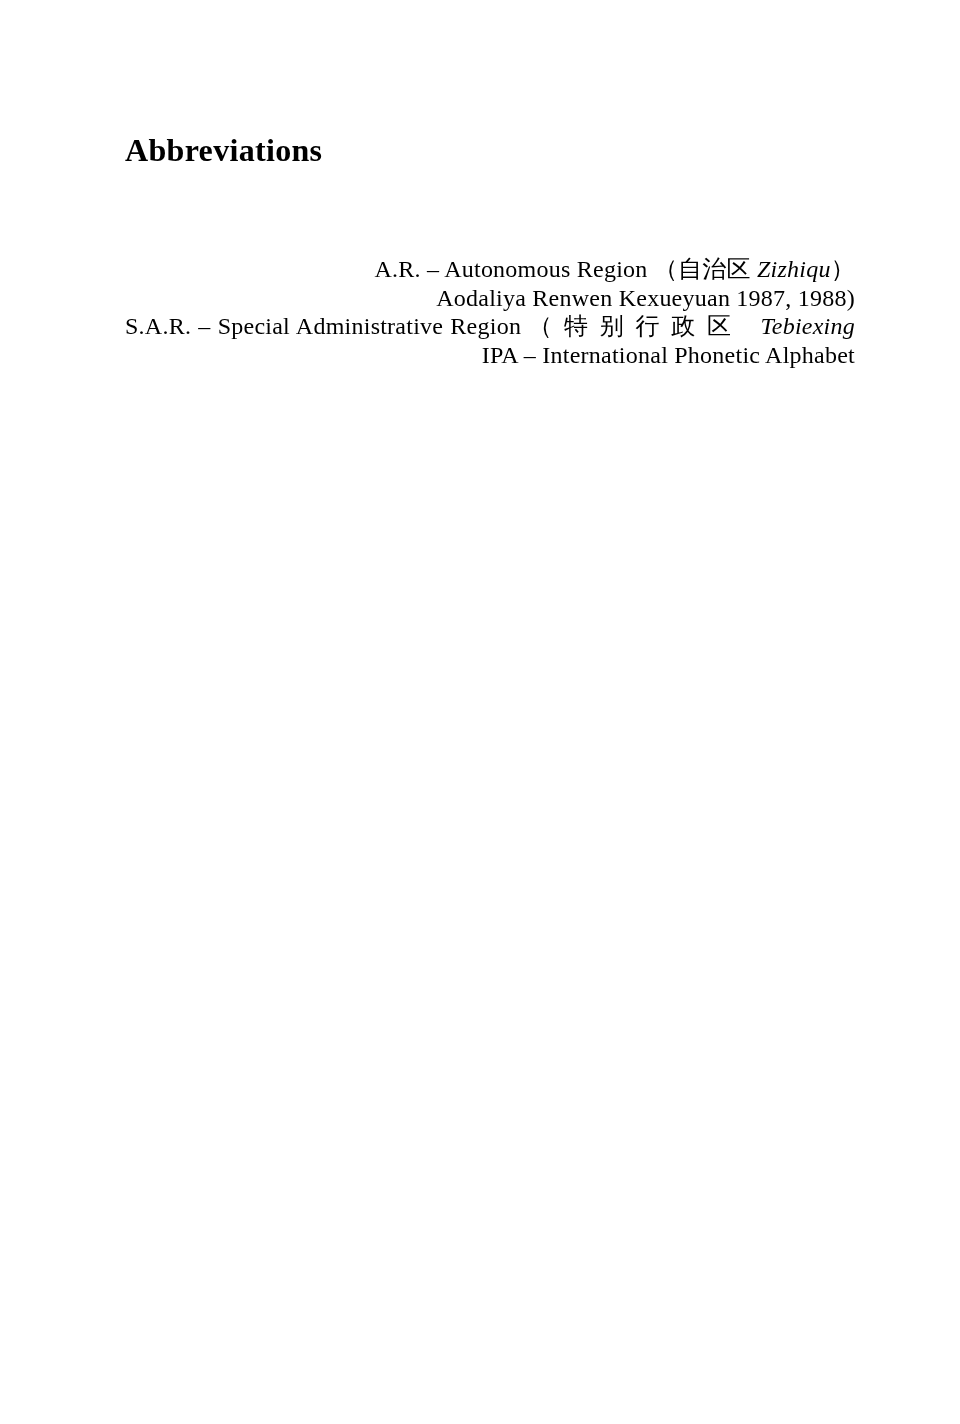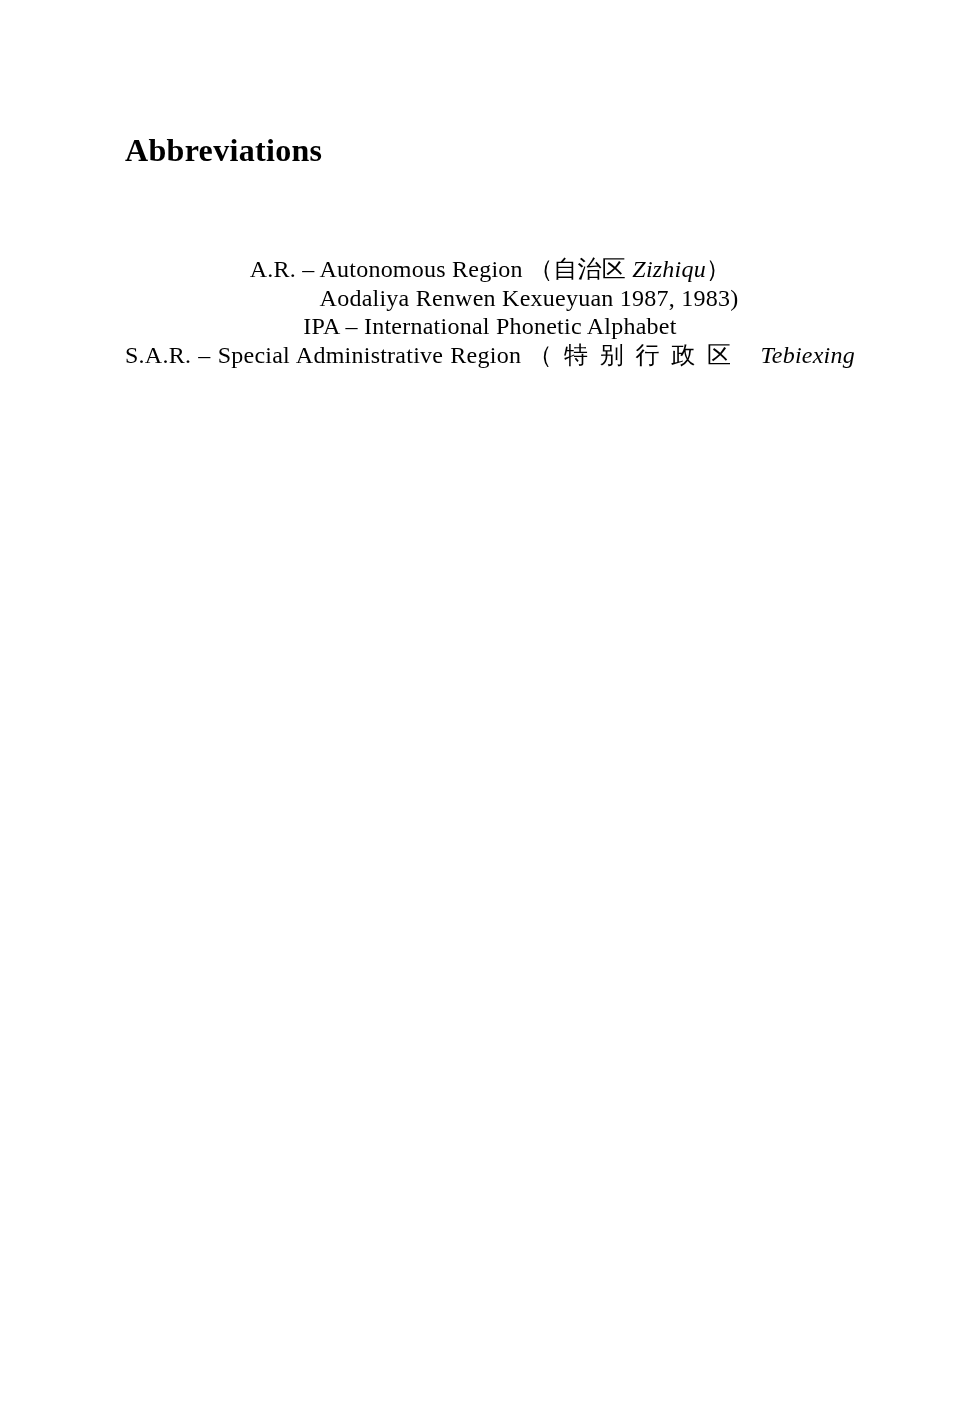--- a/index.html
+++ b/index.html
@@ -31,21 +31,21 @@
     position: absolute;
     left: 125px;
     top: 255px;
     width: 730px;
     font-size: 24px;
     line-height: 28.7px;
     letter-spacing: 0.01em;
   }
   .line {
     min-height: 28.7px;
-    text-align: center;
+    text-align: right;
     white-space: normal;
   }
   
   .jfull {
     text-align: justify;
     text-align-last: justify;
   }
   
   .cont {
     margin-left: 78px;
@@ -65,25 +65,25 @@
 
   <h1 class="title">Abbreviations</h1>
 
   <div class="content">
 
     <div class="line">
       <span>A.R. – Autonomous Region </span><span>（自治区 </span><span class="it">Zizhiqu</span><span>）</span>
     </div>
 
     <div class="line cont">
-      <span>Aodaliya Renwen Kexueyuan 1987, 1983)</span>
+      <span>Aodaliya Renwen Kexueyuan 1987, 1988)</span>
+    </div>
+
+    <div class="line jfull">
+      <span>S.A.R. – Special Administrative Region </span><span class="cjk-spread">（特别行政区 </span><span class="it">Tebiexing</span>
     </div>
 
     <div class="line">
       <span>IPA – International Phonetic Alphabet</span>
     </div>
 
-    <div class="line jfull">
-      <span>S.A.R. – Special Administrative Region </span><span class="cjk-spread">（特别行政区 </span><span class="it">Tebiexing</span>
-    </div>
-
   </div>
 </div>
 
 </body></html>

